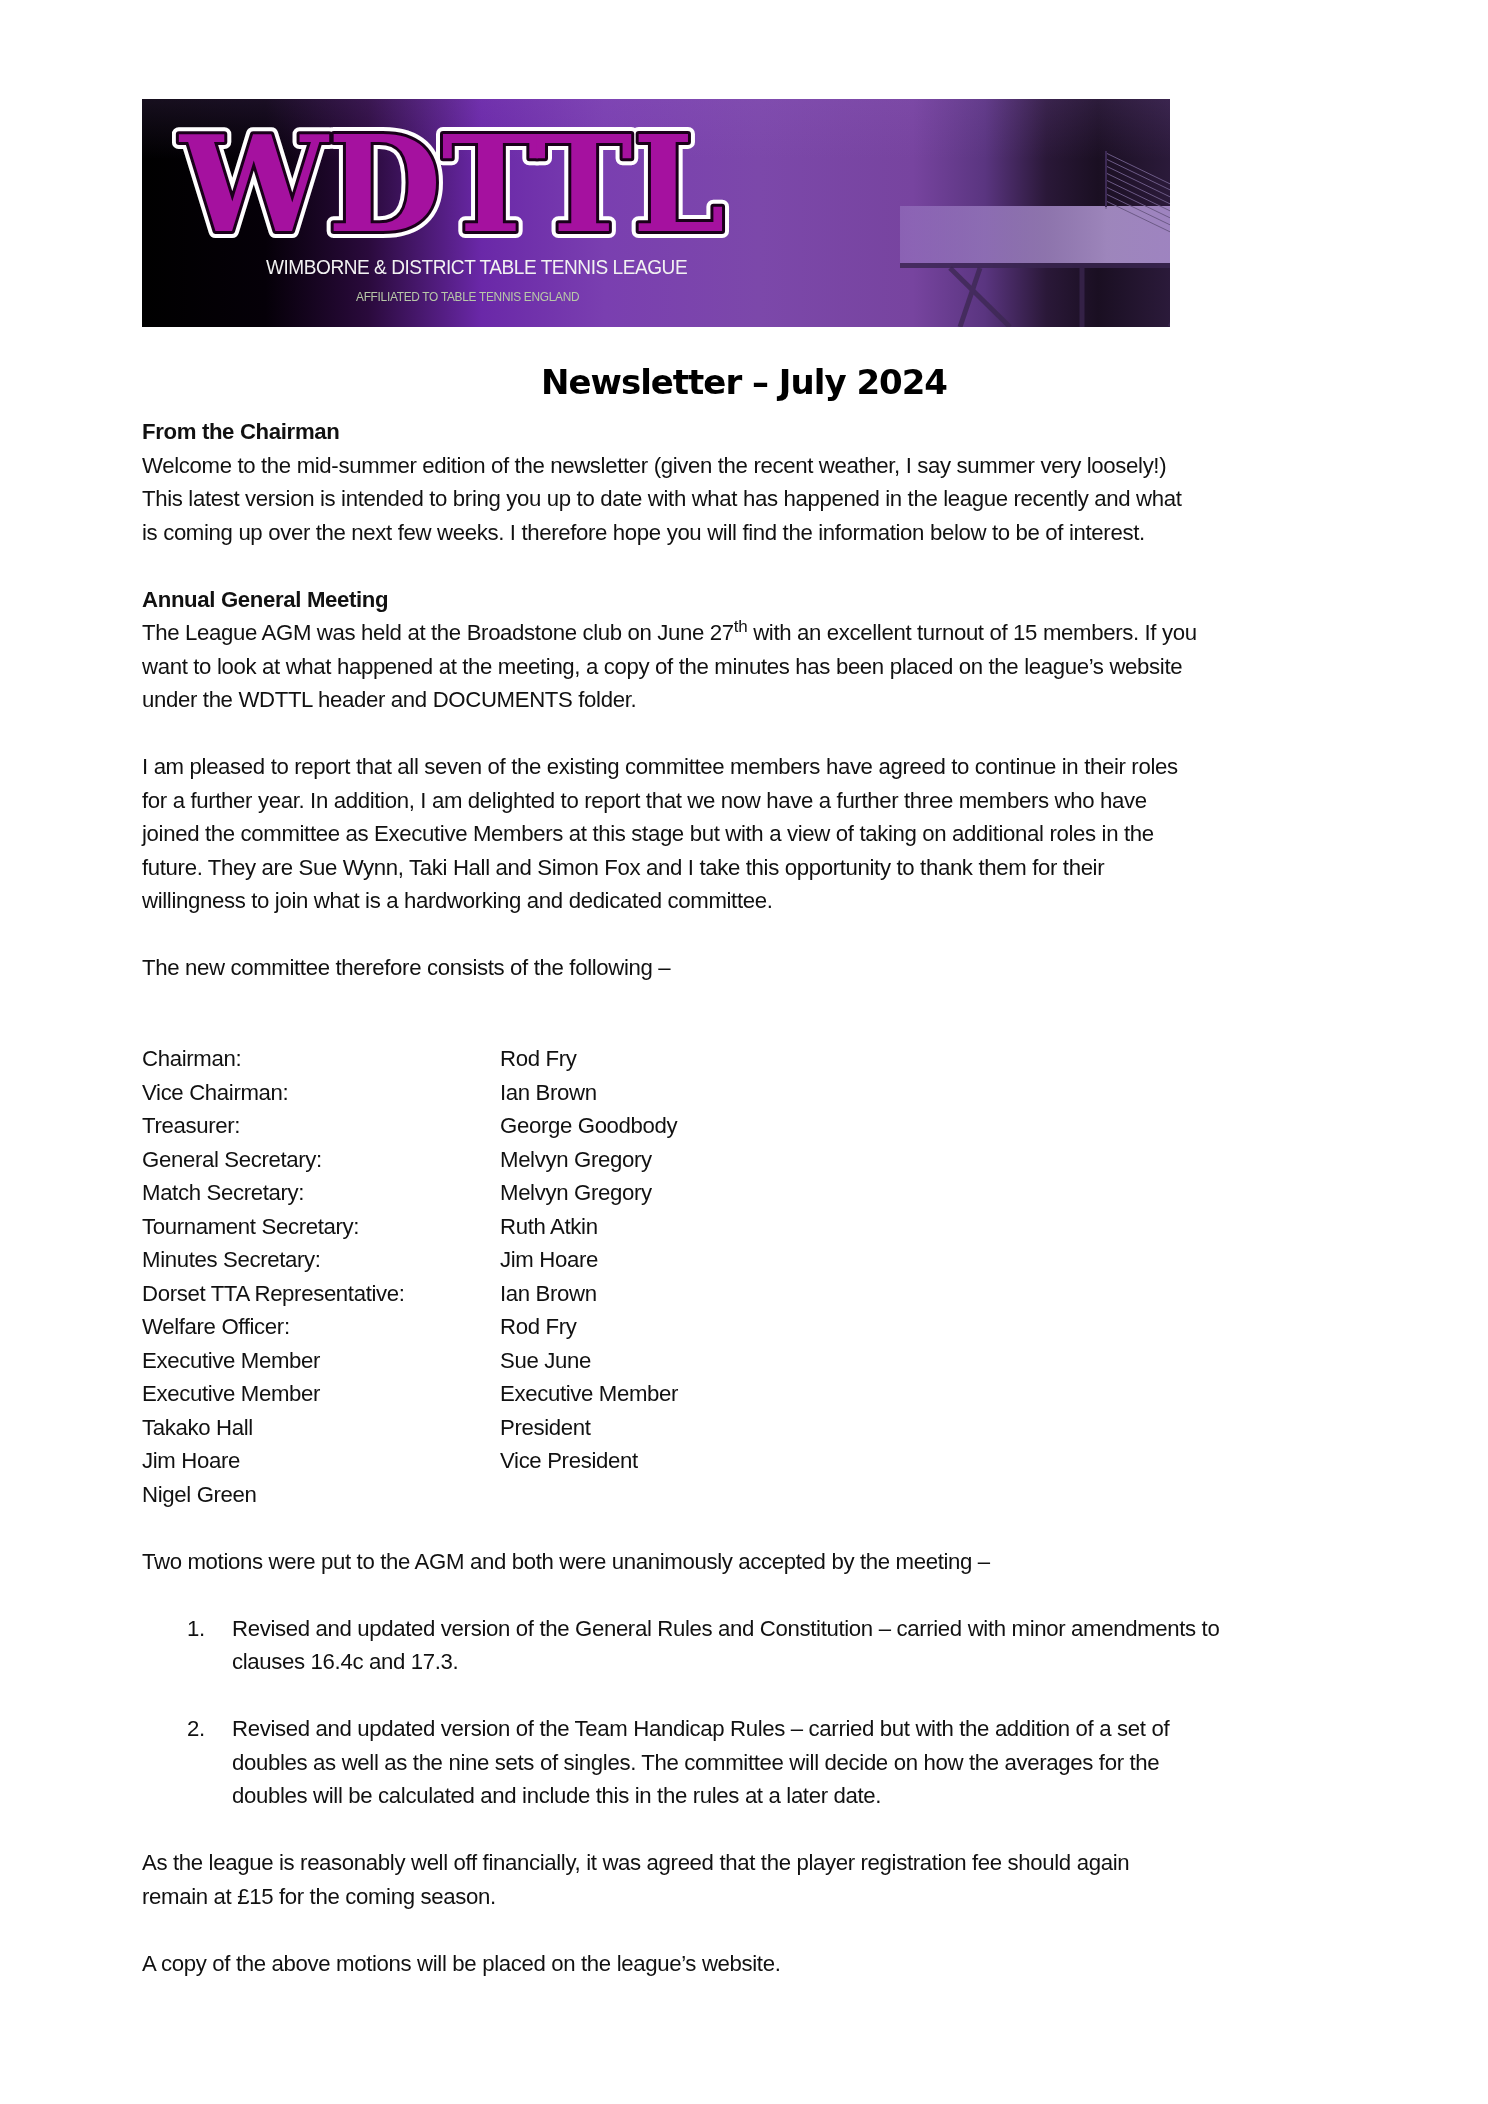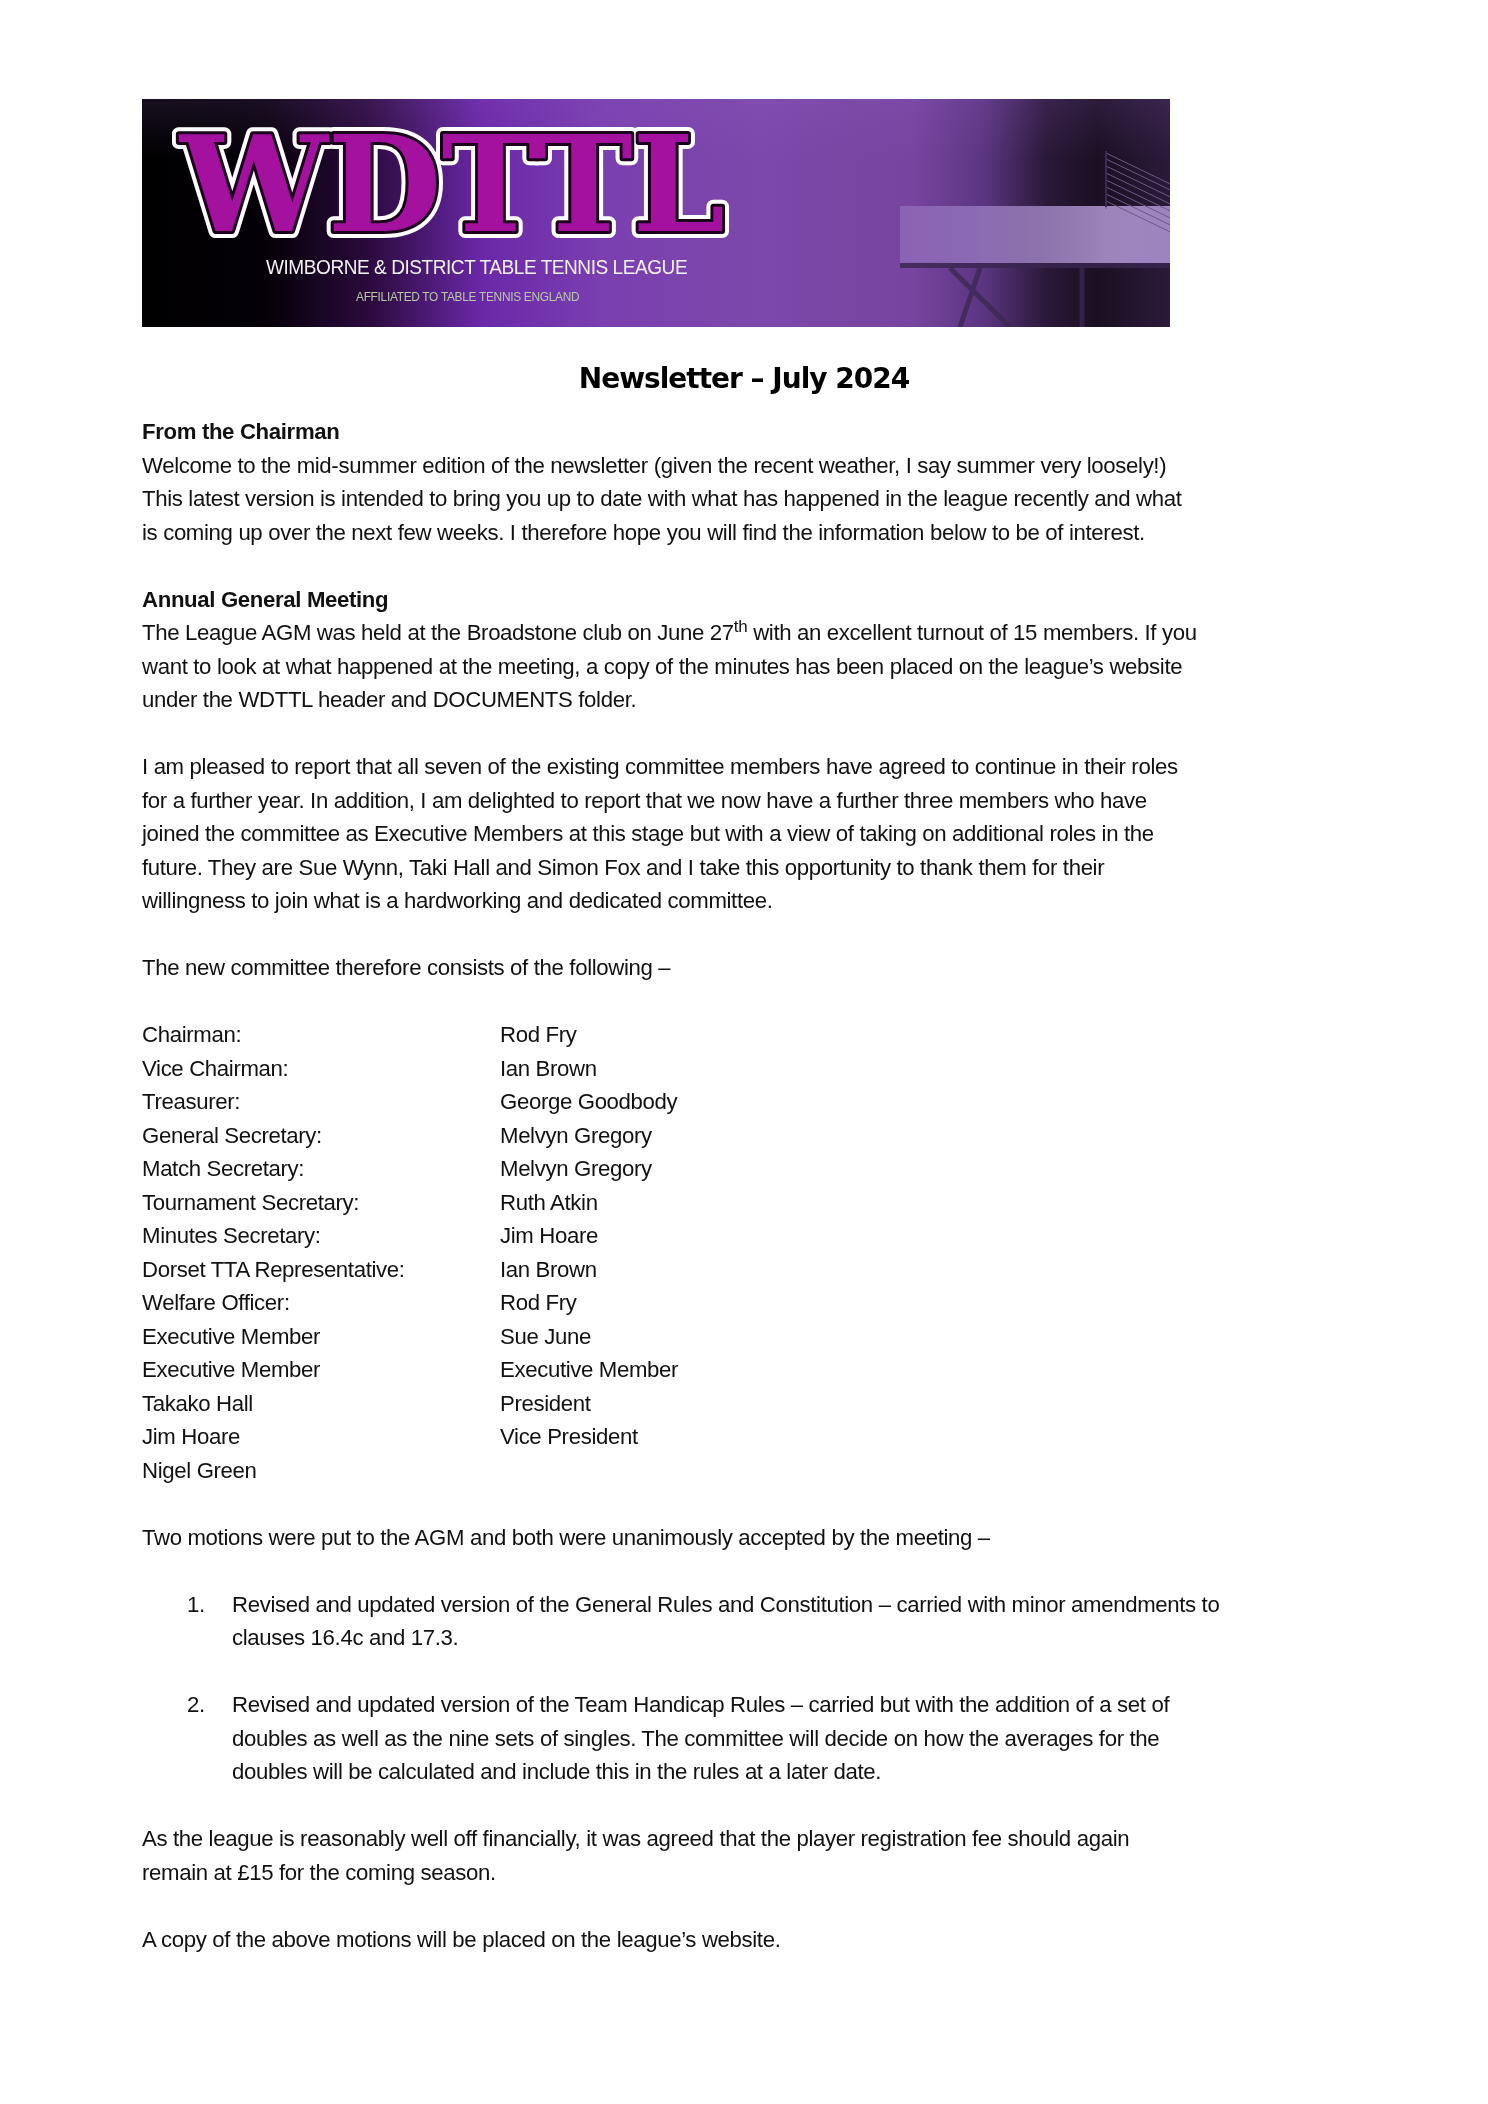--- a/index.html
+++ b/index.html
@@ -9,27 +9,27 @@
             background: linear-gradient(90deg, #000 0%, #050008 12%, #2a0a3c 22%, #6a28a8 33%, #7a3fb0 45%, #7c48aa 60%, #77449f 75%, #5a3580 82%, #2a1838 88%, #1a0f22 93%, #2b1a3a 100%); }
   .banner .top-glow { position:absolute; left:0; top:0; right:0; height:60px;
             background:linear-gradient(180deg, rgba(150,100,200,0.15), rgba(0,0,0,0)); }
   .logo { position:absolute; left:30px; top:14px; width:560px; height:140px; }
   .subtitle { position:absolute; left:124px; top:156px; color:#f2f2f2; font-size:20.5px;
               letter-spacing:-0.5px; font-family:"Liberation Sans", sans-serif; transform:scaleX(0.93); transform-origin:left; white-space:nowrap; }
   .affil { position:absolute; left:214px; top:191px; color:#b8c8a8; font-size:12.5px; letter-spacing:-0.3px;
            transform:scaleX(0.95); transform-origin:left; white-space:nowrap; }
   .table-art { position:absolute; left:758px; top:0; width:499px; height:228px; }
   .title { position:absolute; left:0; width:1488px; top:362px; text-align:center; font-weight:bold;
-           font-size:28px; color:#000; font-family:"DejaVu Sans", sans-serif; letter-spacing:-1px; }
+           font-size:34px; color:#000; font-family:"DejaVu Sans", sans-serif; letter-spacing:-1px; }
   .content { position:absolute; left:142px; top:415px; width:1260px; font-size:22.2px; line-height:33.5px;
              font-family:"Liberation Sans", sans-serif; letter-spacing:-0.35px; }
   .content p { margin:0; }
   .h { font-weight:bold; }
   .gap { height:33.5px; }
-  .roles { display:grid; grid-template-columns:358px auto; }
+  .roles { display:grid; grid-template-columns:358px auto;margin-top:24px; }
   .roles div { white-space:nowrap; }
   ol.motions { margin:0; padding:0; list-style:none; }
   ol.motions li { position:relative; padding-left:90px; }
   ol.motions li .num { position:absolute; left:45px; }
   sup { font-size:17px; line-height:0; vertical-align:super; }
 </style>
 </head>
 <body>
 
 <div class="banner">

